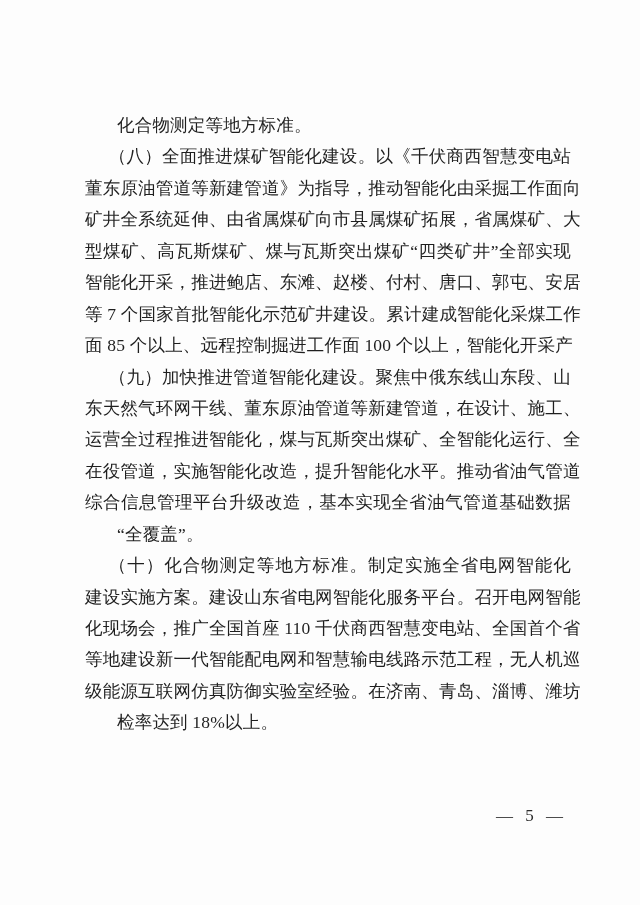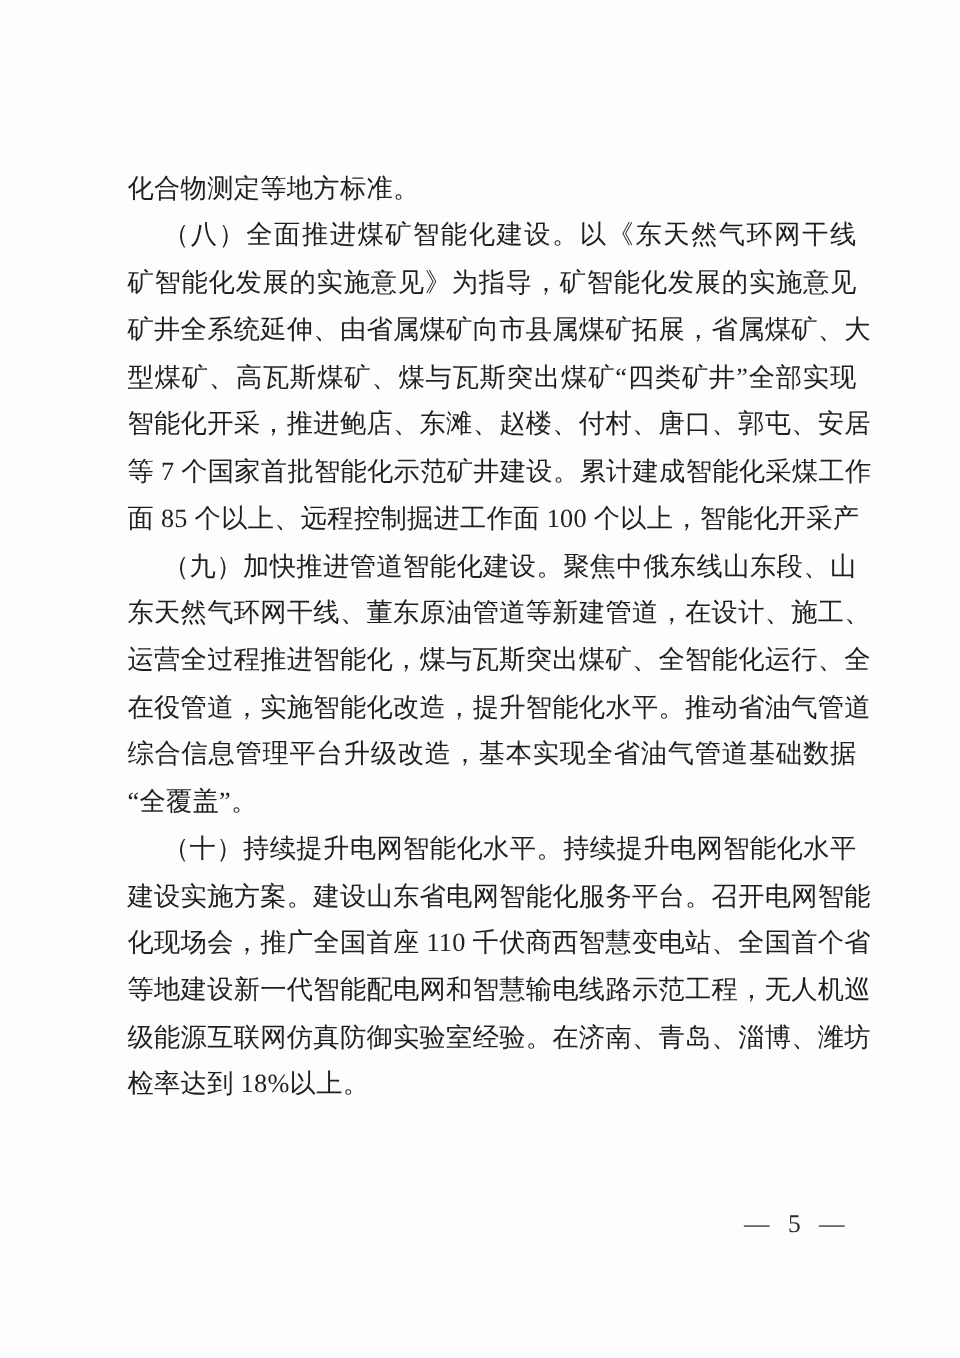--- a/index.html
+++ b/index.html
@@ -36,20 +36,21 @@
     font-size: 17.5px;
     letter-spacing: 0.2px;
     text-align: justify;
     text-align-last: justify;
     text-justify: inter-character;
     white-space: nowrap;
     color: #1f1f1f;
   }
   .line.last {
     text-align-last: left;
+    margin-left: 32px;
   }
   .line.first-indent {
     text-indent: 1.35em;
   }
   .page-number {
     position: absolute;
     top: 804px;
     right: 76px;
     font-size: 17px;
     line-height: 24px;
@@ -60,38 +61,38 @@
 </style>
 </head>
 <body>
 
 <div class="page">
   <main class="content" id="doc-body">
       <div class="para">
         <div class="line last">化合物测定等地方标准。</div>
       </div>
       <div class="para">
-        <div class="line first-indent">（八）全面推进煤矿智能化建设。以《东天然气环网干线</div>
-        <div class="line">矿智能化发展的实施意见》为指导，矿智能化发展的实施意见</div>
+        <div class="line first-indent">（八）全面推进煤矿智能化建设。以《千伏商西智慧变电站</div>
+        <div class="line">董东原油管道等新建管道》为指导，推动智能化由采掘工作面向</div>
         <div class="line">矿井全系统延伸、由省属煤矿向市县属煤矿拓展，省属煤矿、大</div>
         <div class="line">型煤矿、高瓦斯煤矿、煤与瓦斯突出煤矿“四类矿井”全部实现</div>
         <div class="line">智能化开采，推进鲍店、东滩、赵楼、付村、唐口、郭屯、安居</div>
         <div class="line">等 7 个国家首批智能化示范矿井建设。累计建成智能化采煤工作</div>
         <div class="line">面 85 个以上、远程控制掘进工作面 100 个以上，智能化开采产</div>
       </div>
       <div class="para">
         <div class="line first-indent">（九）加快推进管道智能化建设。聚焦中俄东线山东段、山</div>
         <div class="line">东天然气环网干线、董东原油管道等新建管道，在设计、施工、</div>
         <div class="line">运营全过程推进智能化，煤与瓦斯突出煤矿、全智能化运行、全</div>
         <div class="line">在役管道，实施智能化改造，提升智能化水平。推动省油气管道</div>
         <div class="line">综合信息管理平台升级改造，基本实现全省油气管道基础数据</div>
         <div class="line last">“全覆盖”。</div>
       </div>
       <div class="para">
-        <div class="line first-indent">（十）持续提升电网智能化水平。持续提升电网智能化水平</div>
+        <div class="line first-indent">（十）化合物测定等地方标准。制定实施全省电网智能化</div>
         <div class="line">建设实施方案。建设山东省电网智能化服务平台。召开电网智能</div>
         <div class="line">化现场会，推广全国首座 110 千伏商西智慧变电站、全国首个省</div>
         <div class="line">等地建设新一代智能配电网和智慧输电线路示范工程，无人机巡</div>
         <div class="line">级能源互联网仿真防御实验室经验。在济南、青岛、淄博、潍坊</div>
         <div class="line last">检率达到 18%以上。</div>
       </div>
     </main>
   <div class="page-number">— 5 —</div>
 </div>
 

